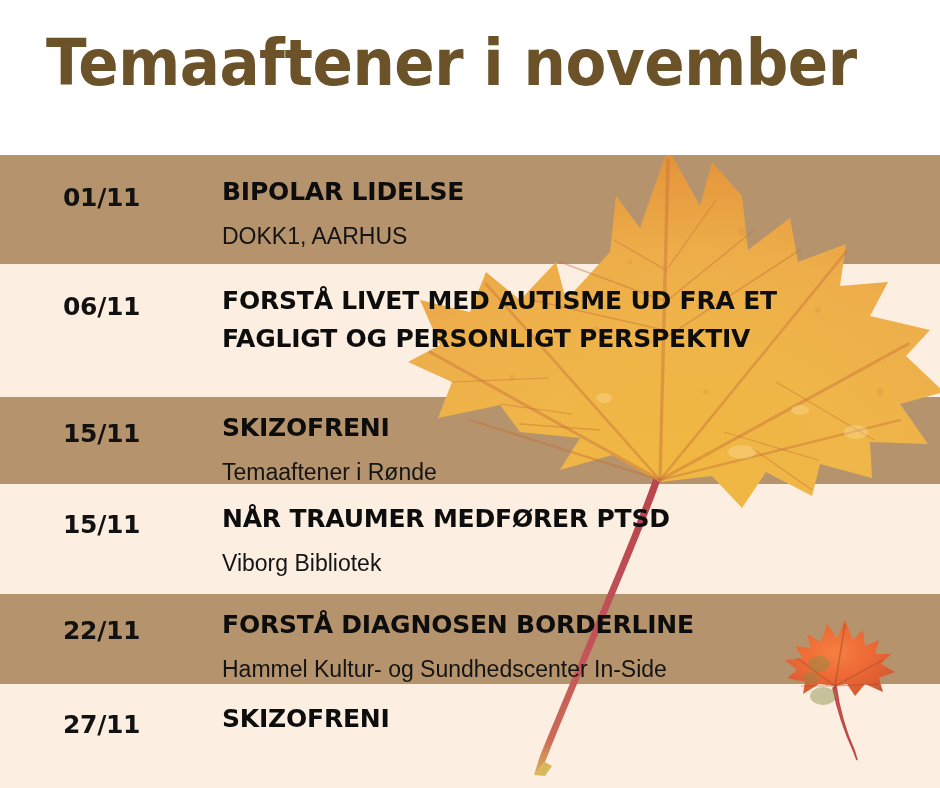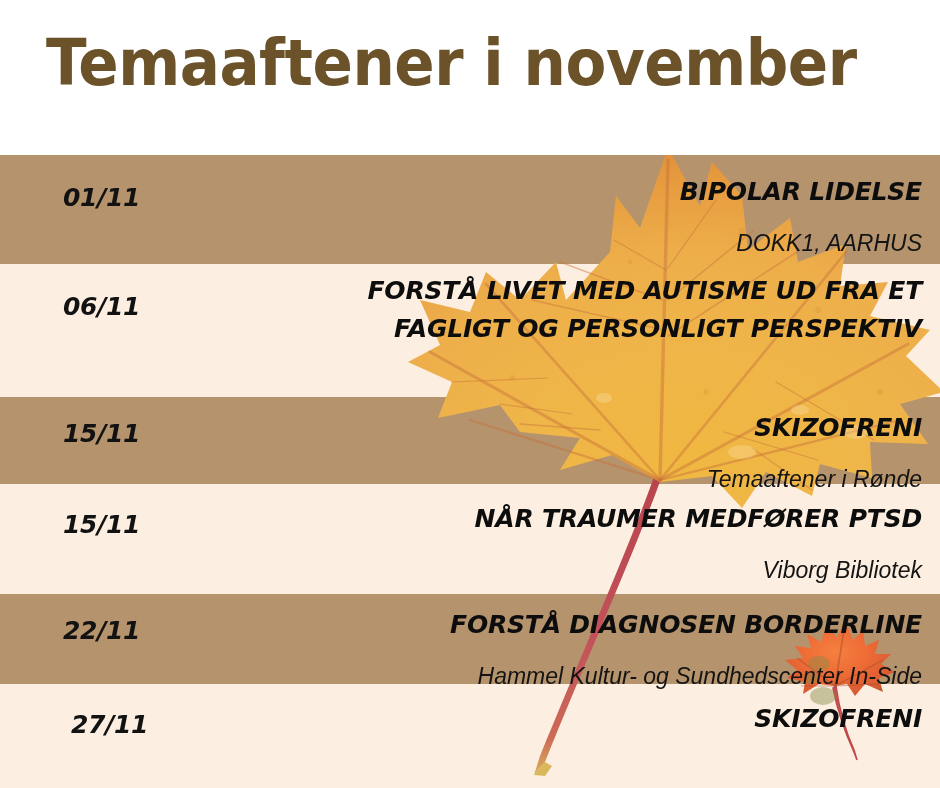--- a/index.html
+++ b/index.html
@@ -67,59 +67,57 @@
     z-index: 2;
     pointer-events: none;
   }
 
   
   .text-layer {
     position: absolute;
     left: 0; top: 155px;
     width: 940px; height: 633px;
     z-index: 3;
-    font-style: italic;
   }
   .row-text {
     position: absolute;
     left: 0;
     width: 940px;
   }
   .date {
     position: absolute;
     left: 63px;
     font-family: "DejaVu Sans", sans-serif;
     font-weight: 700;
     font-size: 25px;
     letter-spacing: -0.3px;
     color: #121212;
     white-space: nowrap;
   }
   .event {
     position: absolute;
     left: 222px;
     width: 700px;
-    text-align: right;
   }
   .event-title {
     font-family: "DejaVu Sans", sans-serif;
     font-weight: 700;
     font-size: 25px;
     letter-spacing: -0.2px;
     line-height: 38px;
     color: #0d0d0d;
     white-space: pre-line;
   }
   .event-venue {
     font-family: "Liberation Sans", sans-serif;
     font-weight: 400;
     font-size: 23px;
     line-height: 30px;
     color: #141414;
-    margin-top: 17px;
+    margin-top: 10px;
   }
 
   
   .small-leaf {
     position: absolute;
     left: 775px;
     top: 612px;
     width: 135px;
     height: 165px;
     z-index: 2;
@@ -275,21 +273,21 @@
   <div class="text-layer" id="textlayer">
       <div class="row-text" style="top: 0px; height: 109px;">
         <div class="date" style="top: 28px;">01/11</div>
         <div class="event" style="top: 18px;">
           <div class="event-title">BIPOLAR LIDELSE</div>
           <div class="event-venue">DOKK1, AARHUS</div>
         </div>
       </div>
       <div class="row-text" style="top: 109px; height: 133px;">
         <div class="date" style="top: 28px;">06/11</div>
-        <div class="event" style="top: 8px;">
+        <div class="event" style="top: 18px;">
           <div class="event-title">FORSTÅ LIVET MED AUTISME UD FRA ET
 FAGLIGT OG PERSONLIGT PERSPEKTIV</div>
         </div>
       </div>
       <div class="row-text" style="top: 242px; height: 87px;">
         <div class="date" style="top: 22px;">15/11</div>
         <div class="event" style="top: 12px;">
           <div class="event-title">SKIZOFRENI</div>
           <div class="event-venue">Temaaftener i Rønde</div>
         </div>
@@ -302,20 +300,20 @@
         </div>
       </div>
       <div class="row-text" style="top: 439px; height: 90px;">
         <div class="date" style="top: 22px;">22/11</div>
         <div class="event" style="top: 12px;">
           <div class="event-title">FORSTÅ DIAGNOSEN BORDERLINE</div>
           <div class="event-venue">Hammel Kultur- og Sundhedscenter In-Side</div>
         </div>
       </div>
       <div class="row-text" style="top: 529px; height: 104px;">
-        <div class="date" style="top: 26px; margin-left: 8px;">27/11</div>
+        <div class="date" style="top: 26px;">27/11</div>
         <div class="event" style="top: 16px;">
           <div class="event-title">SKIZOFRENI</div>
         </div>
       </div>
     </div>
 
 </div>
 
 </body></html>

